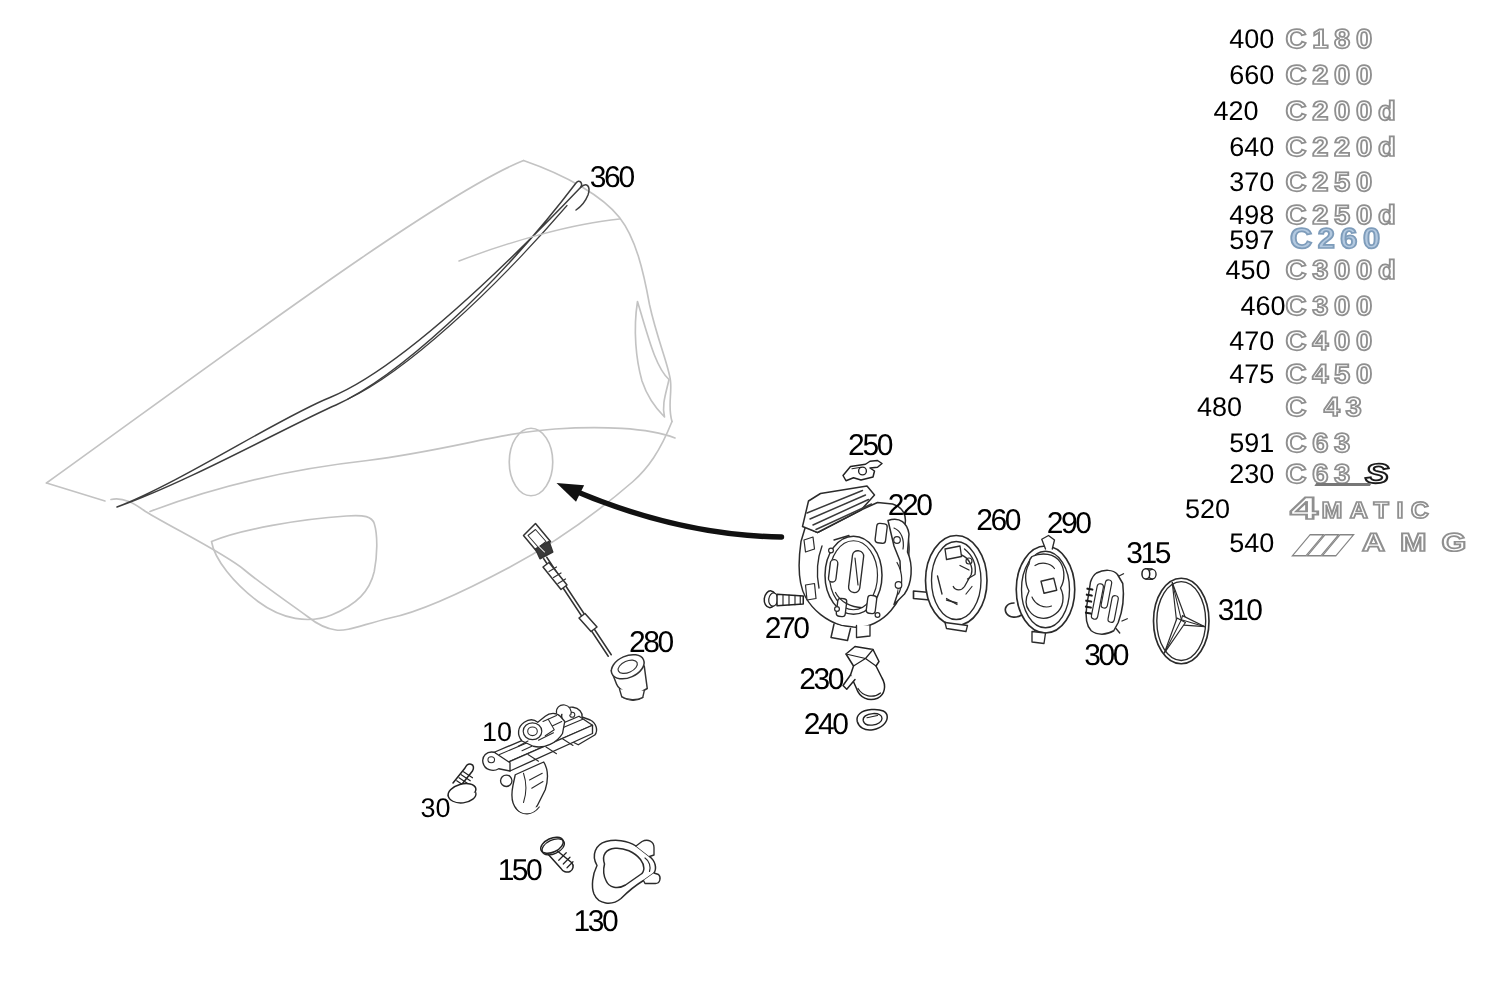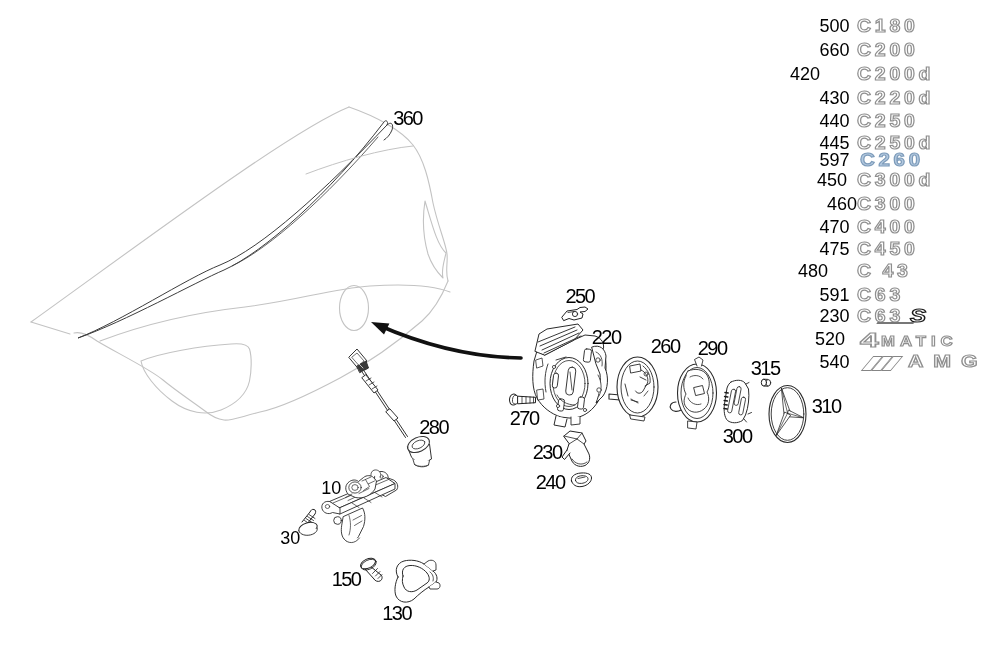--- a/index.html
+++ b/index.html
@@ -239,41 +239,41 @@
     <text x="535.8" y="489.2" textLength="30.2">240</text>
     <text x="419.3" y="434.4" textLength="30.2">280</text>
     <text x="321.3" y="493.8" font-size="18">10</text>
     <text x="280.3" y="544.4" font-size="18">30</text>
     <text x="331.8" y="586.4" textLength="30.0">150</text>
     <text x="382.3" y="620.4" textLength="30.2">130</text>
   </g>
 </svg>
 
 <div class="row" style="top:15.5px">
-    <span class="num" style="left:815.5px;position:absolute">500</span>
+    <span class="num" style="left:815.5px;position:absolute">400</span>
     <span class="badge" style="position:absolute;left:857px">C180</span>
   </div>
 <div class="row" style="top:39.5px">
     <span class="num" style="left:815.5px;position:absolute">660</span>
     <span class="badge" style="position:absolute;left:857px">C200</span>
   </div>
 <div class="row" style="top:63.5px">
-    <span class="num" style="left:786px;position:absolute">420</span>
+    <span class="num" style="left:805px;position:absolute">420</span>
     <span class="badge" style="position:absolute;left:857px">C200d</span>
   </div>
 <div class="row" style="top:87.5px">
-    <span class="num" style="left:815.5px;position:absolute">430</span>
+    <span class="num" style="left:815.5px;position:absolute">640</span>
     <span class="badge" style="position:absolute;left:857px">C220d</span>
   </div>
 <div class="row" style="top:110.5px">
-    <span class="num" style="left:815.5px;position:absolute">440</span>
+    <span class="num" style="left:815.5px;position:absolute">370</span>
     <span class="badge" style="position:absolute;left:857px">C250</span>
   </div>
 <div class="row" style="top:132.5px">
-    <span class="num" style="left:815.5px;position:absolute">445</span>
+    <span class="num" style="left:815.5px;position:absolute">498</span>
     <span class="badge" style="position:absolute;left:857px">C250d</span>
   </div>
 <div class="row" style="top:149.5px">
     <span class="num" style="left:815.5px;position:absolute">597</span>
     <span class="badge blue" style="position:absolute;left:860px;font-size:19px;letter-spacing:3.4px">C260</span>
   </div>
 <div class="row" style="top:169.5px">
     <span class="num" style="left:813px;position:absolute">450</span>
     <span class="badge" style="position:absolute;left:857px">C300d</span>
   </div>
@@ -297,21 +297,21 @@
     <span class="num" style="left:815.5px;position:absolute">591</span>
     <span class="badge" style="position:absolute;left:857px">C63</span>
   </div>
 <div class="row" style="top:305.5px">
     <span class="num" style="left:815.5px;position:absolute">230</span>
     <span class="badge" style="position:absolute;left:857px">C63</span>
     <span class="badge" style="position:absolute;left:910px;font-style:italic;font-size:18.5px;transform:scaleX(1.3);-webkit-text-stroke:1.2px #1a1a1a">S</span>
     <span style="position:absolute;left:877px;top:16.5px;width:37px;height:1.6px;background:#777;transform:skewX(-32deg)"></span>
   </div>
 <div class="row" style="top:328.5px">
-    <span class="num" style="left:811px;position:absolute">520</span>
+    <span class="num" style="left:786px;position:absolute">520</span>
     <span class="badge" style="position:absolute;left:860px;font-size:21px;line-height:21px;transform:scaleX(1.6)">4</span>
     <span class="badge" style="position:absolute;left:881px;top:2.5px;font-size:15.5px;letter-spacing:4.6px">MATIC</span>
   </div>
 <div class="row" style="top:351.5px">
     <span class="num" style="left:815.5px;position:absolute">540</span>
   <span style="position:absolute;left:867px;top:4px;width:8px;height:13px;border:1px solid #858585;transform:skewX(-40deg)"></span>
   <span style="position:absolute;left:877px;top:4px;width:8px;height:13px;border:1px solid #858585;transform:skewX(-40deg)"></span>
   <span style="position:absolute;left:887px;top:4px;width:8px;height:13px;border:1px solid #858585;transform:skewX(-40deg)"></span>
   <span class="badge" style="position:absolute;left:908px;font-size:17px;letter-spacing:8px;transform:scaleX(1.25)">AMG</span>
   </div>

